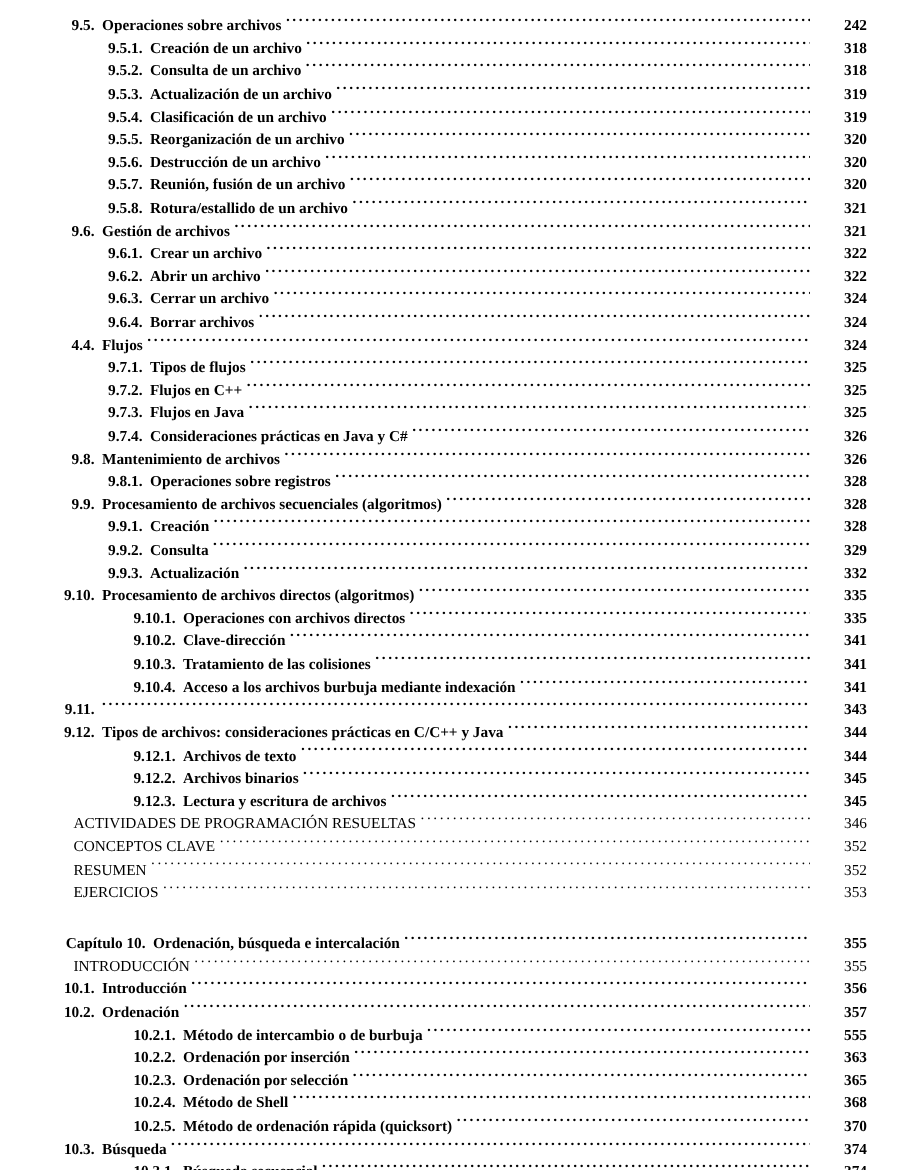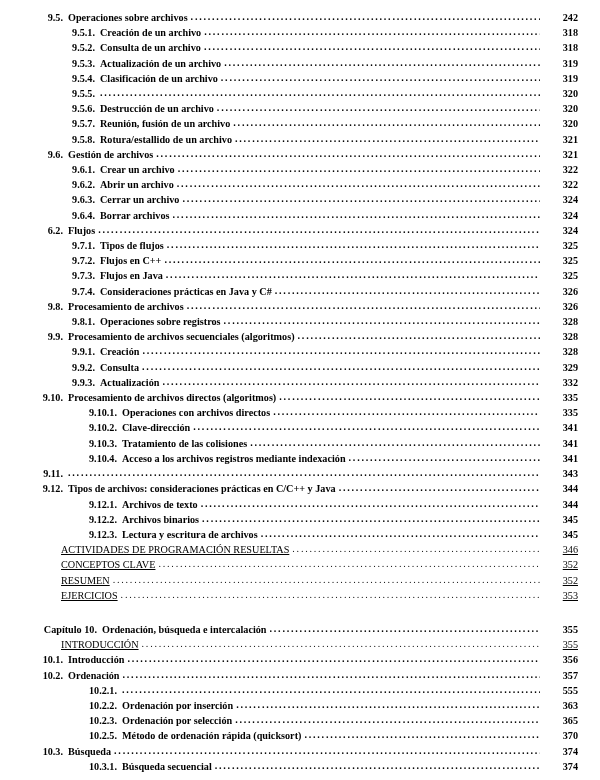--- a/index.html
+++ b/index.html
@@ -22,21 +22,21 @@
     box-sizing: border-box;
   }
   .toc {
     position: absolute;
     top: 10px;
     left: 0;
     width: 600px;
   }
   .row {
     display: flex;
-    align-items: flex-end;
+    align-items: flex-start;
     font-size: 10.2px;
     line-height: 15.2px;
     white-space: nowrap;
   }
   .num {
     flex: 0 0 auto;
     text-align: right;
     padding-right: 5px;
     box-sizing: border-box;
   }
@@ -70,21 +70,21 @@
   .bold { font-weight: bold; }
   .ital { }
 
   
   .lvl-chapter .num { width: 86px; }
   .lvl-chapter { padding-left: 16px; }
 
   .lvl1 .num { width: 68px; }
   .lvl2 .num { width: 100px; font-family: Liberation Serif, serif; }
   .lvl3 .num { width: 122px; padding-left: 39px; }
-  .lvl-plain { padding-left: 56px; text-decoration: underline; }
+  .lvl-plain { padding-left: 44px; }
 
   .gap-big { height: 19px; }
   .right-margin { padding-right: 22px; }
 </style>
 </head>
 <body>
 
 <div class="page">
   <div class="toc" id="toc-root">
       <div class="row right-margin lvl1 bold">
@@ -112,20 +112,21 @@
         <span class="page-no">319</span>
       </div>
       <div class="row right-margin lvl2 bold">
         <span class="num">9.5.4.</span>
         <span class="label">Clasificación de un archivo</span>
         <span class="dots"></span>
         <span class="page-no">319</span>
       </div>
       <div class="row right-margin lvl2 bold">
         <span class="num">9.5.5.</span>
+        <span class="label">Reorganización de un archivo</span>
         <span class="dots"></span>
         <span class="page-no">320</span>
       </div>
       <div class="row right-margin lvl2 bold">
         <span class="num">9.5.6.</span>
         <span class="label">Destrucción de un archivo</span>
         <span class="dots"></span>
         <span class="page-no">320</span>
       </div>
       <div class="row right-margin lvl2 bold">
@@ -164,21 +165,21 @@
         <span class="dots"></span>
         <span class="page-no">324</span>
       </div>
       <div class="row right-margin lvl2 bold">
         <span class="num">9.6.4.</span>
         <span class="label">Borrar archivos</span>
         <span class="dots"></span>
         <span class="page-no">324</span>
       </div>
       <div class="row right-margin lvl1 bold">
-        <span class="num">6.2.</span>
+        <span class="num">4.4.</span>
         <span class="label">Flujos</span>
         <span class="dots"></span>
         <span class="page-no">324</span>
       </div>
       <div class="row right-margin lvl2 bold">
         <span class="num">9.7.1.</span>
         <span class="label">Tipos de flujos</span>
         <span class="dots"></span>
         <span class="page-no">325</span>
       </div>
@@ -195,21 +196,21 @@
         <span class="page-no">325</span>
       </div>
       <div class="row right-margin lvl2 bold">
         <span class="num">9.7.4.</span>
         <span class="label">Consideraciones prácticas en Java y C#</span>
         <span class="dots"></span>
         <span class="page-no">326</span>
       </div>
       <div class="row right-margin lvl1 bold">
         <span class="num">9.8.</span>
-        <span class="label">Procesamiento de archivos</span>
+        <span class="label">Mantenimiento de archivos</span>
         <span class="dots"></span>
         <span class="page-no">326</span>
       </div>
       <div class="row right-margin lvl2 bold">
         <span class="num">9.8.1.</span>
         <span class="label">Operaciones sobre registros</span>
         <span class="dots"></span>
         <span class="page-no">328</span>
       </div>
       <div class="row right-margin lvl1 bold">
@@ -255,21 +256,21 @@
         <span class="page-no">341</span>
       </div>
       <div class="row right-margin lvl3 bold">
         <span class="num">9.10.3.</span>
         <span class="label">Tratamiento de las colisiones</span>
         <span class="dots"></span>
         <span class="page-no">341</span>
       </div>
       <div class="row right-margin lvl3 bold">
         <span class="num">9.10.4.</span>
-        <span class="label">Acceso a los archivos registros mediante indexación</span>
+        <span class="label">Acceso a los archivos burbuja mediante indexación</span>
         <span class="dots"></span>
         <span class="page-no">341</span>
       </div>
       <div class="row right-margin lvl1 bold">
         <span class="num">9.11.</span>
         <span class="dots"></span>
         <span class="page-no">343</span>
       </div>
       <div class="row right-margin lvl1 bold">
         <span class="num">9.12.</span>
@@ -339,36 +340,43 @@
         <span class="page-no">356</span>
       </div>
       <div class="row right-margin lvl1 bold">
         <span class="num">10.2.</span>
         <span class="label">Ordenación</span>
         <span class="dots"></span>
         <span class="page-no">357</span>
       </div>
       <div class="row right-margin lvl3 bold">
         <span class="num">10.2.1.</span>
+        <span class="label">Método de intercambio o de burbuja</span>
         <span class="dots"></span>
         <span class="page-no">555</span>
       </div>
       <div class="row right-margin lvl3 bold">
         <span class="num">10.2.2.</span>
         <span class="label">Ordenación por inserción</span>
         <span class="dots"></span>
         <span class="page-no">363</span>
       </div>
       <div class="row right-margin lvl3 bold">
         <span class="num">10.2.3.</span>
         <span class="label">Ordenación por selección</span>
         <span class="dots"></span>
         <span class="page-no">365</span>
       </div>
       <div class="row right-margin lvl3 bold">
+        <span class="num">10.2.4.</span>
+        <span class="label">Método de Shell</span>
+        <span class="dots"></span>
+        <span class="page-no">368</span>
+      </div>
+      <div class="row right-margin lvl3 bold">
         <span class="num">10.2.5.</span>
         <span class="label">Método de ordenación rápida (<span class="ital">quicksort</span>)</span>
         <span class="dots"></span>
         <span class="page-no">370</span>
       </div>
       <div class="row right-margin lvl1 bold">
         <span class="num">10.3.</span>
         <span class="label">Búsqueda</span>
         <span class="dots"></span>
         <span class="page-no">374</span>

